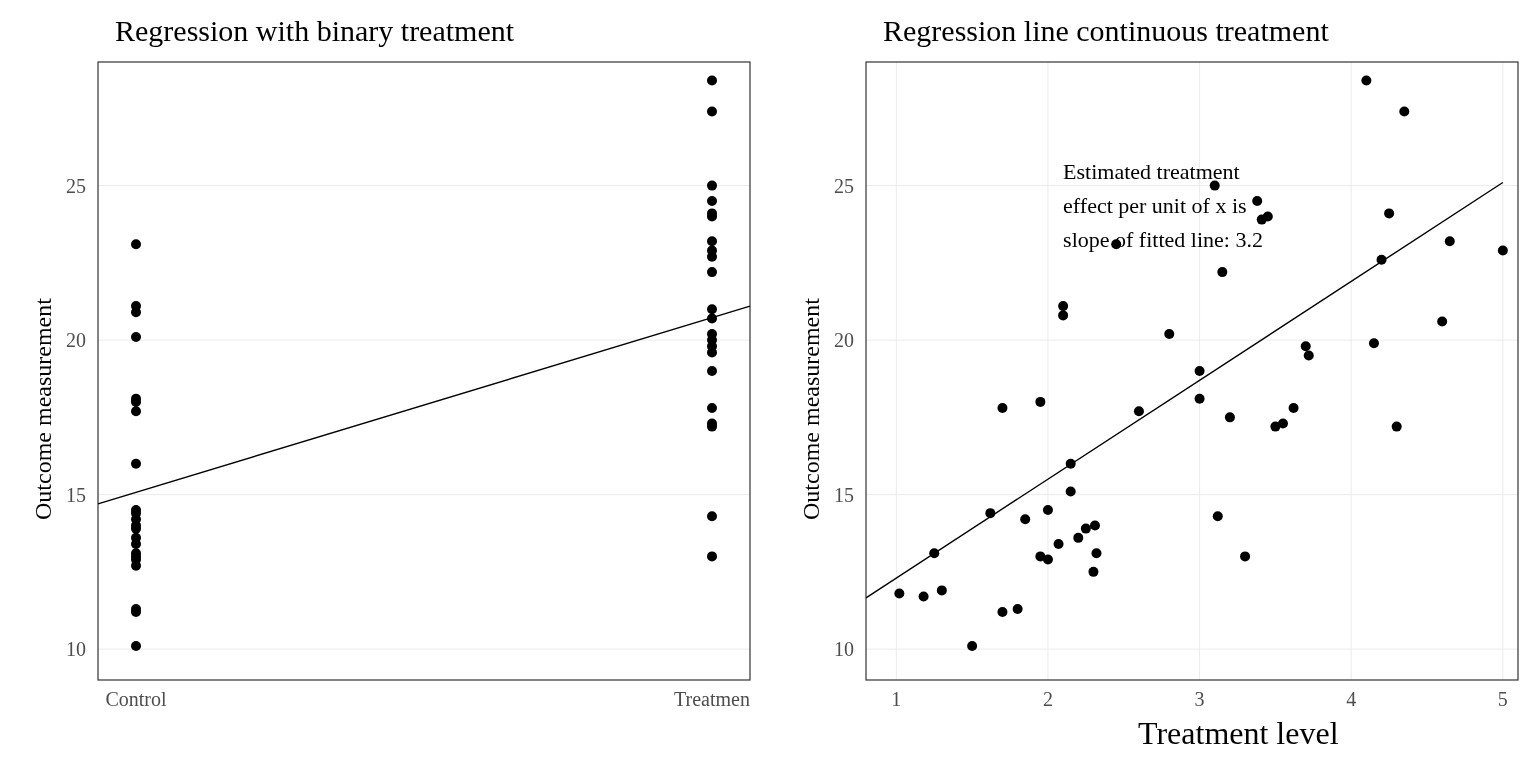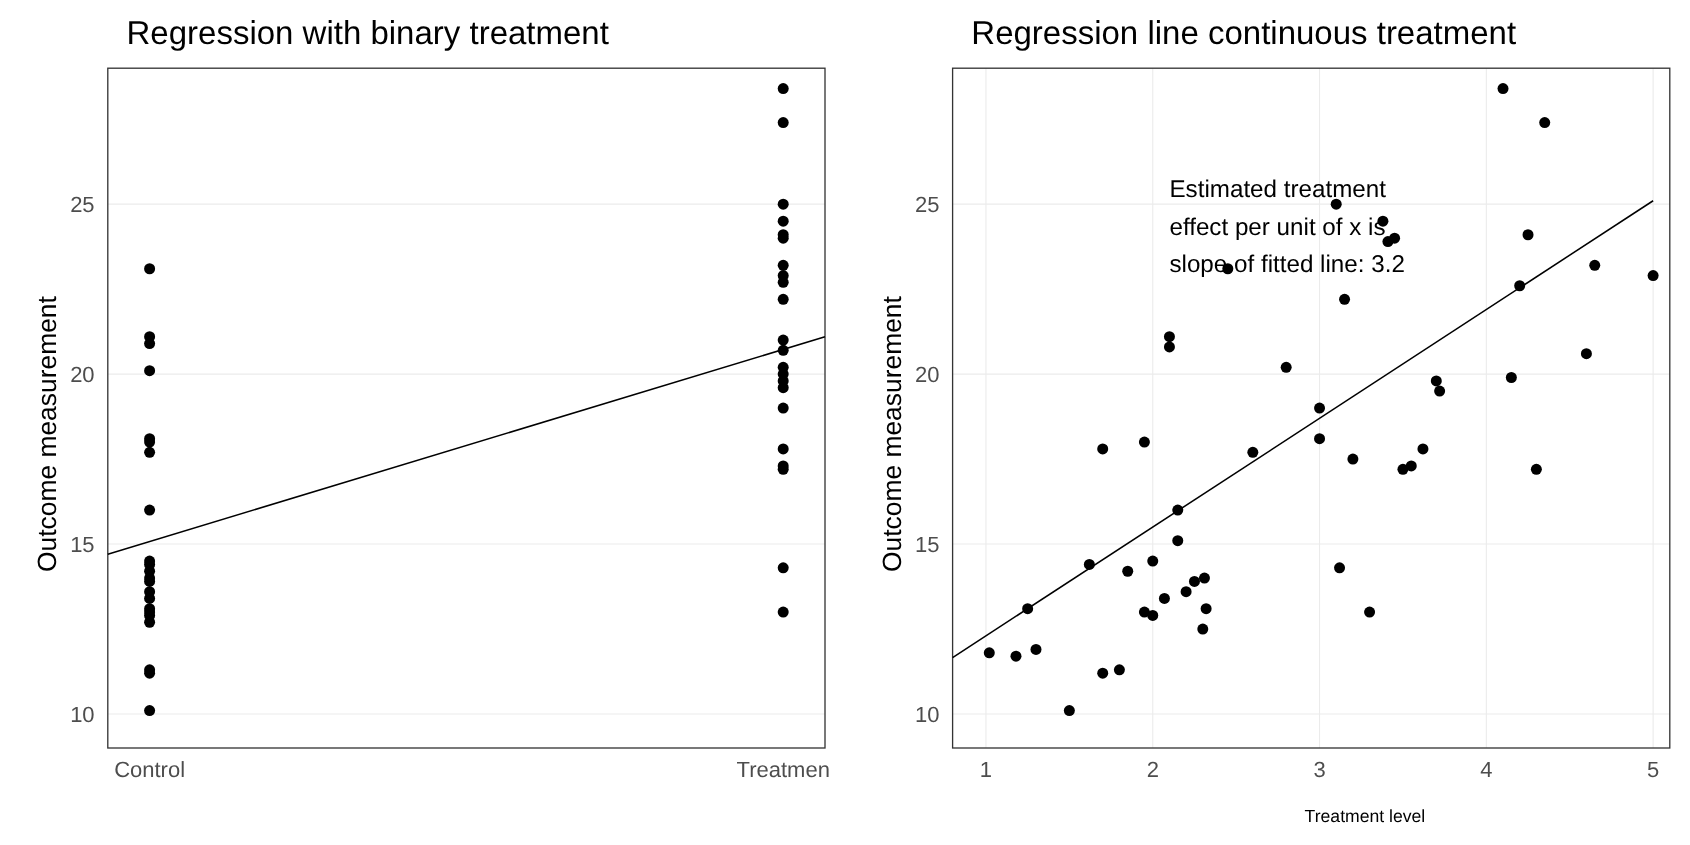--- a/index.html
+++ b/index.html
@@ -8,20 +8,21 @@
     font-family: Arial, Helvetica, sans-serif;
     background: #ffffff;
     width: 1536px;
     height: 768px;
     overflow: hidden;
   }
   .container {
     display: flex;
     width: 1536px;
     height: 768px;
+    font-family: Liberation Serif, serif;
   }
   .panel {
     position: relative;
     width: 768px;
     height: 768px;
   }
   .title {
     position: absolute;
     top: 14px;
     font-size: 30px;
@@ -29,23 +30,22 @@
   }
   .ylab {
     position: absolute;
     font-size: 24px;
     color: #000;
     transform: rotate(-90deg);
     transform-origin: left top;
   }
   .xlab {
     position: absolute;
-    font-size: 16px;
+    font-size: 32px;
     color: #000;
-    margin-left: 48px;
   }
   svg { display: block; }
   .tick-text { font-size: 20px; fill: #4d4d4d; }
   .grid line { stroke: #ebebeb; stroke-width: 1; }
   .point { fill: #000; }
   .fitline { stroke: #000; stroke-width: 1.4; fill: none; }
   .annot { font-size: 22px; fill: #000; }
 </style>
 </head>
 <body>

